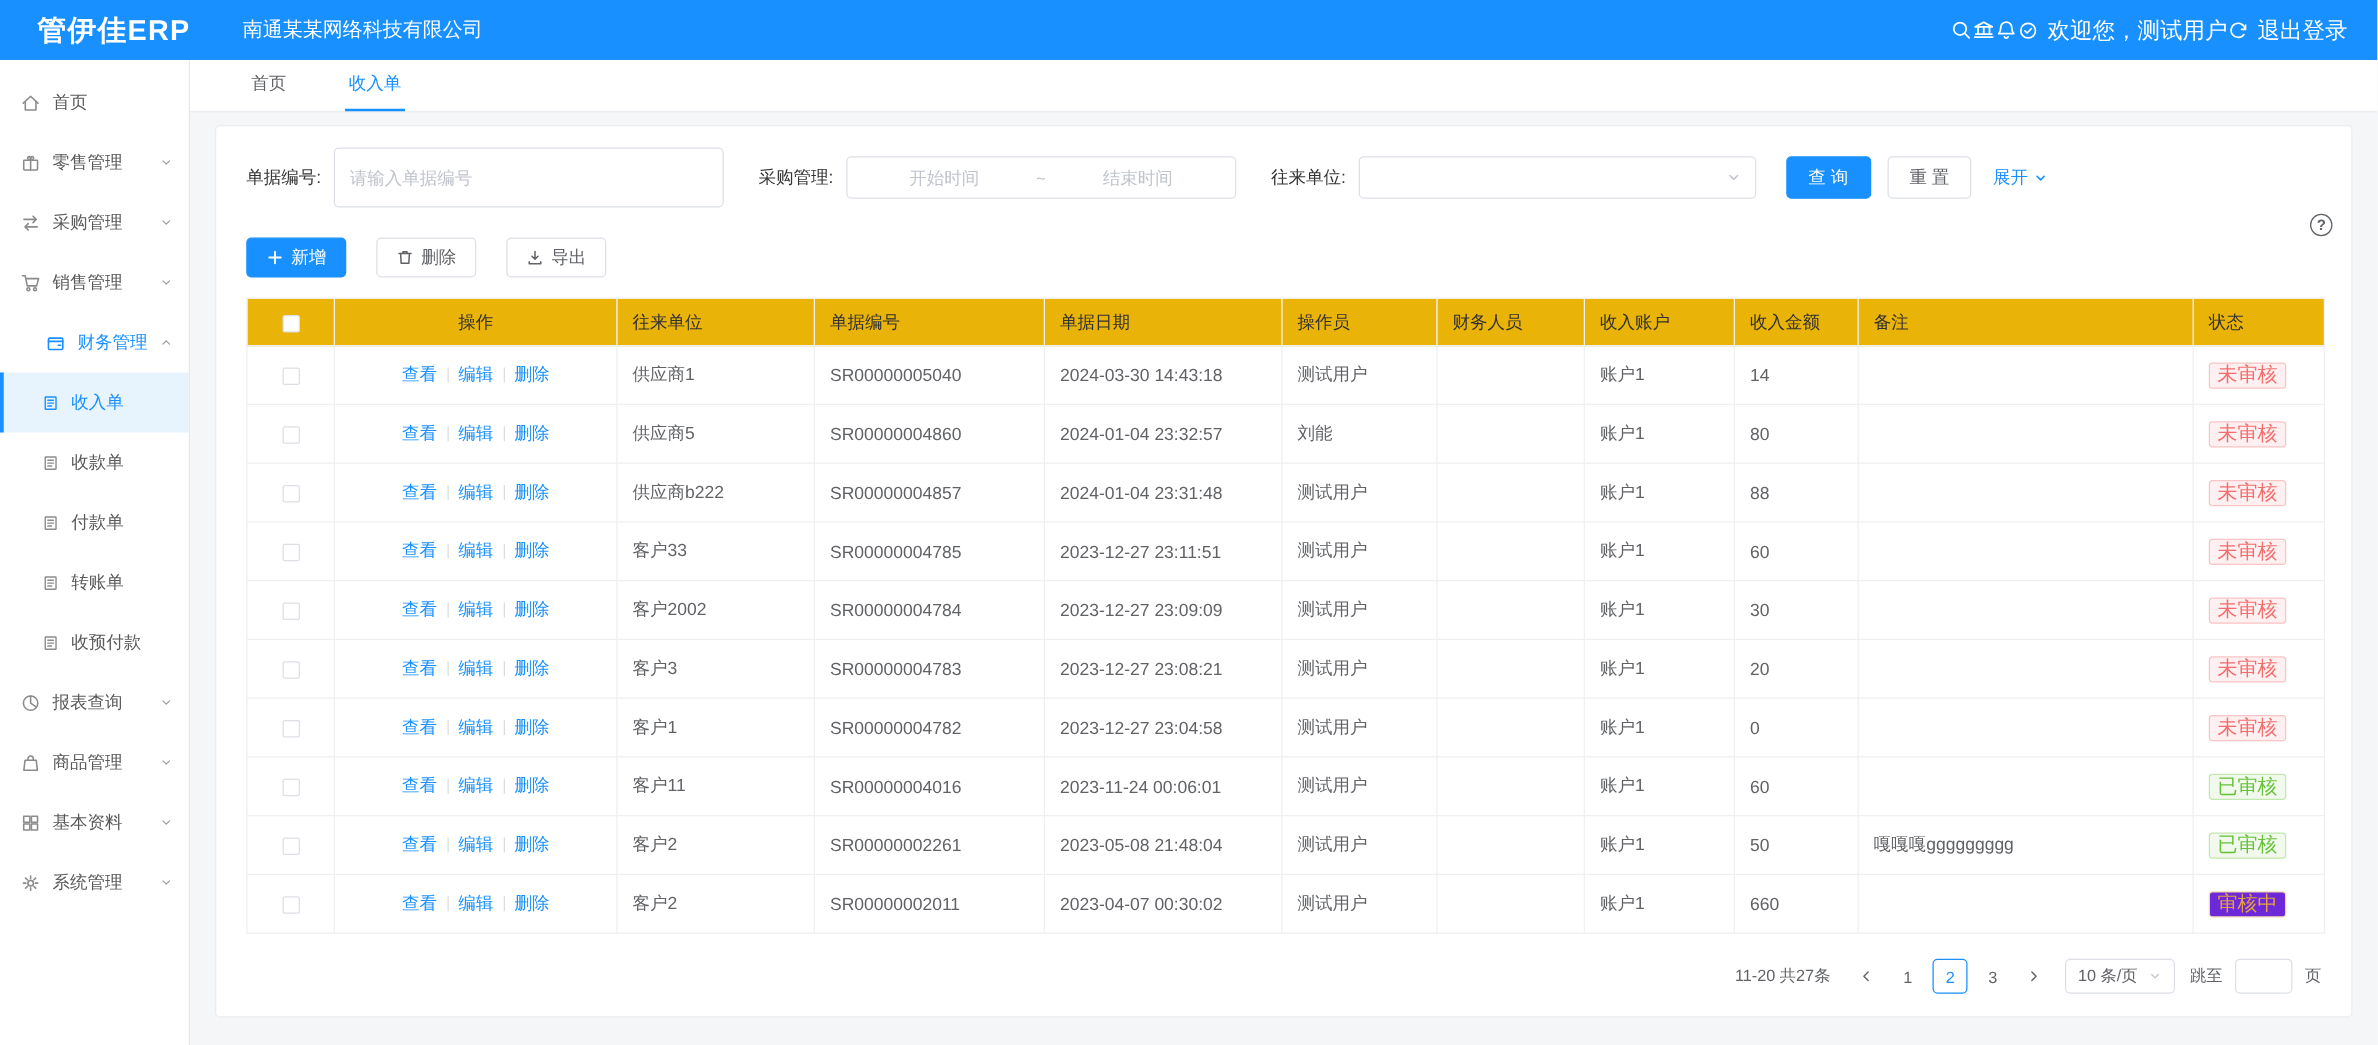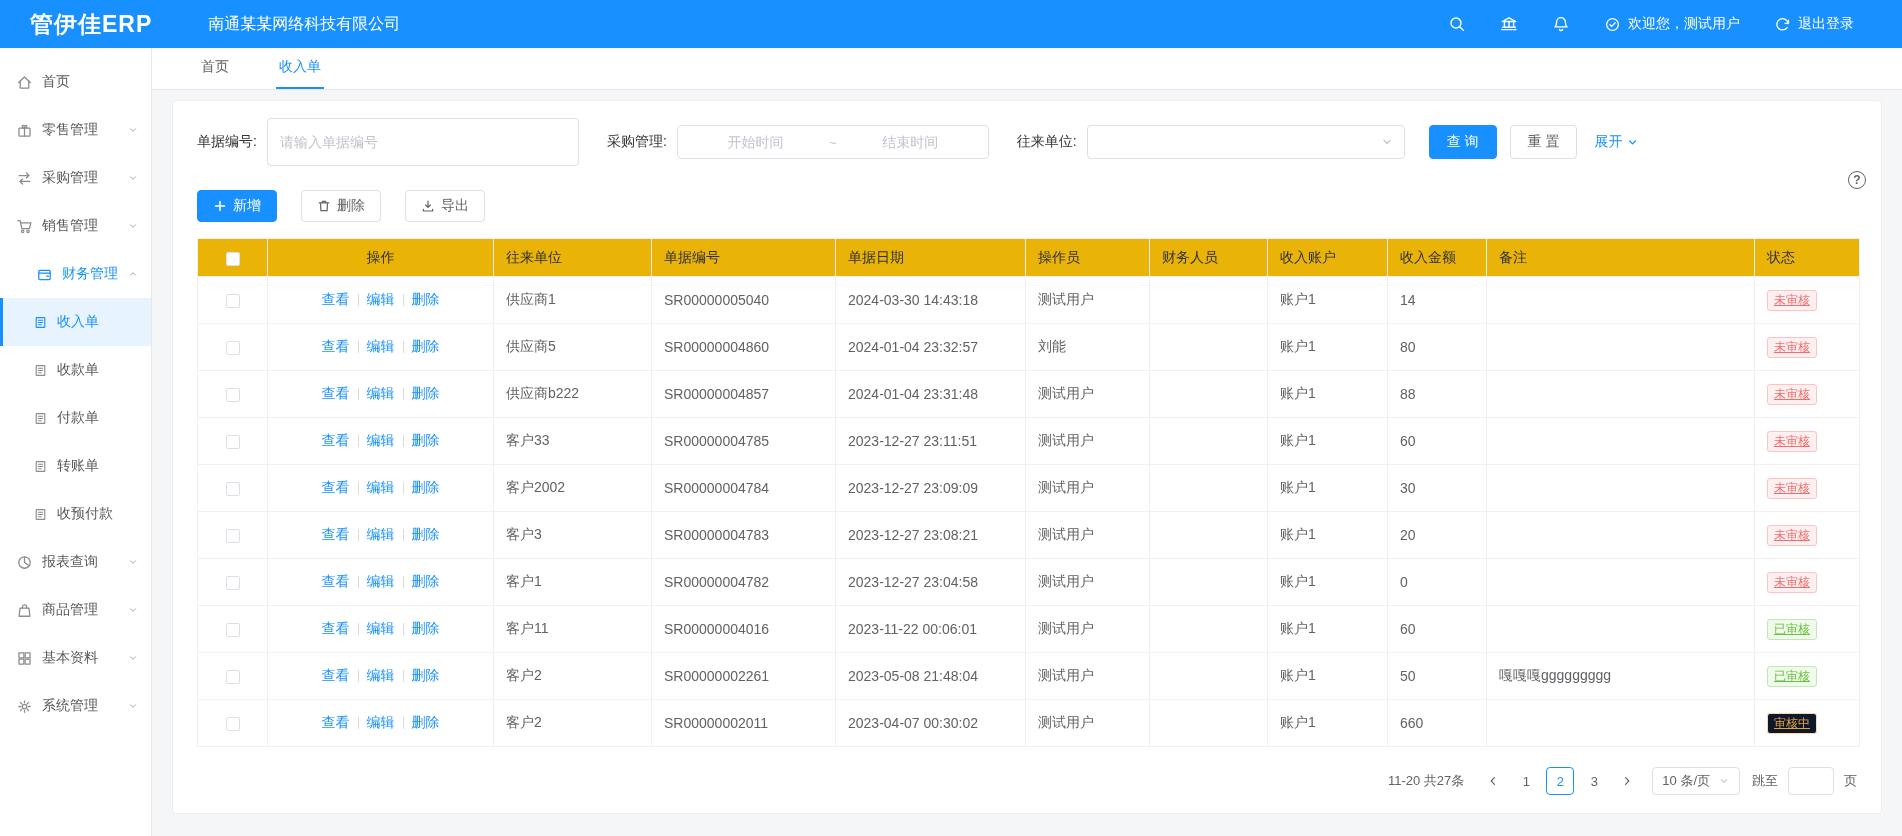--- a/index.html
+++ b/index.html
@@ -2,22 +2,22 @@
 <html><head>
 <meta charset="utf-8">
 <style>
   * { box-sizing: border-box; margin: 0; padding: 0; }
   html, body { width: 1902px; height: 836px; overflow: hidden;
     font-family: "Liberation Sans", "DejaVu Sans", sans-serif; background: #f5f6f8; }
 
   
   .top-header { height: 48px; background: #1890ff; display: flex; align-items: center; color: #fff; }
   .logo { font-size: 23px; font-weight: bold; margin-left: 30px; letter-spacing: 1px; cursor: default; }
-  .company { font-size: 16px; margin-left: 56px; }
-  .header-right { margin-left: auto; display: flex; align-items: center; gap: 34px; margin-right: 48px; font-size: 14px; }
+  .company { font-size: 16px; margin-left: 42px; }
+  .header-right { margin-left: auto; display: flex; align-items: center; margin-right: 24px; font-size: 18px; }
   .hicon { display: inline-flex; align-items: center; cursor: pointer; }
   .h-group { display: inline-flex; align-items: center; gap: 7px; cursor: pointer; white-space: nowrap; }
 
   
   .layout { display: flex; height: 788px; }
   .sidebar { width: 152px; background: #fff; border-right: 1px solid #e8e8e8; padding-top: 10px; flex-shrink: 0; }
   .side-item { height: 48px; display: flex; align-items: center; padding-left: 16px; color: #595959; font-size: 14px; cursor: pointer; }
   .side-item .s-icon { width: 17px; height: 17px; margin-right: 9px; display: inline-flex; color: #8c8c8c; }
   .side-item .chev { margin-left: auto; margin-right: 12px; color: #999; display: inline-flex; width: 12px; height: 12px; }
   .side-item.active-parent { color: #1890ff; padding-left: 36px; }
@@ -62,21 +62,21 @@
 
   
   table { width: 100%; border-collapse: collapse; table-layout: fixed; font-size: 14px; }
   th, td { border: 1px solid #f0f0f0; }
   thead th { height: 38px; font-weight: 500; color: #303133; text-align: left; padding: 0 12px; background: #eab308; }
   tbody td { height: 47px; color: #606266; padding: 0 12px; overflow: hidden; white-space: nowrap; text-overflow: ellipsis; }
   .c-center { text-align: center; }
   .a-link { color: #1890ff; text-decoration: none; cursor: pointer; }
   .sep-bar { display: inline-block; width: 1px; height: 12px; background: #dcdcdc; margin: 0 8px; vertical-align: middle; }
   .checkbox { width: 14px; height: 14px; border: 1px solid #dcdfe6; border-radius: 2px; background: #fff; display: inline-block; vertical-align: middle; cursor: pointer; }
-  .badge { display: inline-block; font-size: 12px; line-height: 17px; padding: 1px 6px; border-radius: 3px; border: 1px solid; background: #fff; text-decoration: underline; }
+  .badge { display: inline-block; font-size: 16px; line-height: 17px; padding: 1px 6px; border-radius: 3px; border: 1px solid; background: #fff; }
 
   
   .pagination { display: flex; align-items: center; justify-content: flex-end; gap: 6px; margin-top: 20px; font-size: 13px; color: #606266; }
   .pg-total { margin-right: 10px; }
   .pg-arrow { width: 26px; height: 28px; display: inline-flex; align-items: center; justify-content: center; color: #606266; cursor: pointer; }
   .pg-arrow svg { width: 12px; height: 12px; }
   .pg-btn { min-width: 28px; height: 28px; border-radius: 4px; display: inline-flex; align-items: center; justify-content: center; cursor: pointer; color: #606266; padding: 0 4px; }
   .pg-btn.current { border: 1px solid #1890ff; color: #1890ff; }
   .pg-size { height: 28px; border: 1px solid #dcdfe6; border-radius: 4px; display: inline-flex; align-items: center; gap: 8px; padding: 0 9px; cursor: pointer; margin: 0 6px; background: #fff; text-align: center; }
   .pg-size .chev-g { display: inline-flex; width: 12px; height: 12px; color: #c0c4cc; }
@@ -493,21 +493,21 @@
                   <td>账户1</td>
                   <td>0</td>
                   <td></td>
                   <td><span class="badge" style="color:#f56c6c;background:#fef0f0;border-color:#fbc4c4">未审核</span></td>
                 </tr>
                 <tr>
                   <td class="c-center"><span class="checkbox"></span></td>
                   <td class="c-center"><a class="a-link">查看</a><span class="sep-bar"></span><a class="a-link">编辑</a><span class="sep-bar"></span><a class="a-link">删除</a></td>
                   <td>客户11</td>
                   <td>SR00000004016</td>
-                  <td>2023-11-22 00:06:01</td>
+                  <td>2023-11-24 00:06:01</td>
                   <td>测试用户</td>
                   <td></td>
                   <td>账户1</td>
                   <td>60</td>
                   <td></td>
                   <td><span class="badge" style="color:#67c23a;background:#f0f9eb;border-color:#c2e7b0">已审核</span></td>
                 </tr>
                 <tr>
                   <td class="c-center"><span class="checkbox"></span></td>
                   <td class="c-center"><a class="a-link">查看</a><span class="sep-bar"></span><a class="a-link">编辑</a><span class="sep-bar"></span><a class="a-link">删除</a></td>
@@ -525,21 +525,21 @@
                   <td class="c-center"><span class="checkbox"></span></td>
                   <td class="c-center"><a class="a-link">查看</a><span class="sep-bar"></span><a class="a-link">编辑</a><span class="sep-bar"></span><a class="a-link">删除</a></td>
                   <td>客户2</td>
                   <td>SR00000002011</td>
                   <td>2023-04-07 00:30:02</td>
                   <td>测试用户</td>
                   <td></td>
                   <td>账户1</td>
                   <td>660</td>
                   <td></td>
-                  <td><span class="badge" style="color:#e6a23c;background:#0f172a;border-color:#f5dab1">审核中</span></td>
+                  <td><span class="badge" style="color:#e6a23c;background:#6d28d9;border-color:#f5dab1">审核中</span></td>
                 </tr>
               </tbody>
           </table>
 
           <div class="pagination">
             <span class="pg-total">11-20 共27条</span>
             <span class="pg-arrow">
               <svg viewBox="0 0 16 16" fill="none" stroke="currentColor" stroke-width="1.5" stroke-linecap="round" stroke-linejoin="round">
                   <path d="M10 3.5 5.5 8 10 12.5"></path>
                 </svg>

